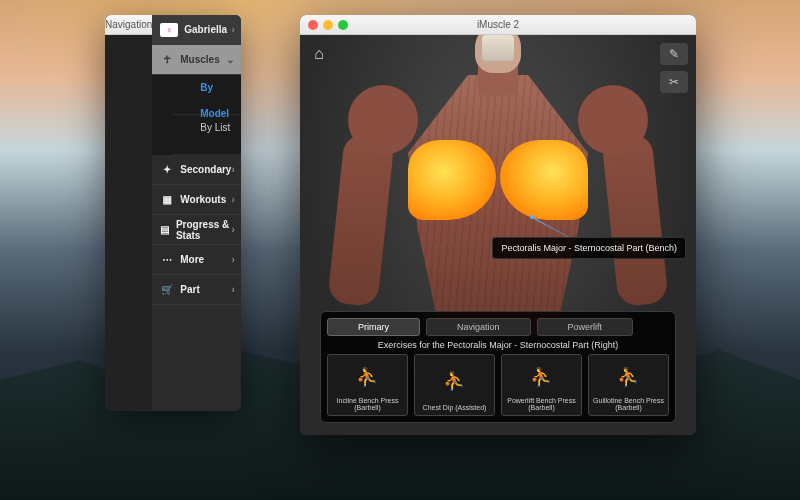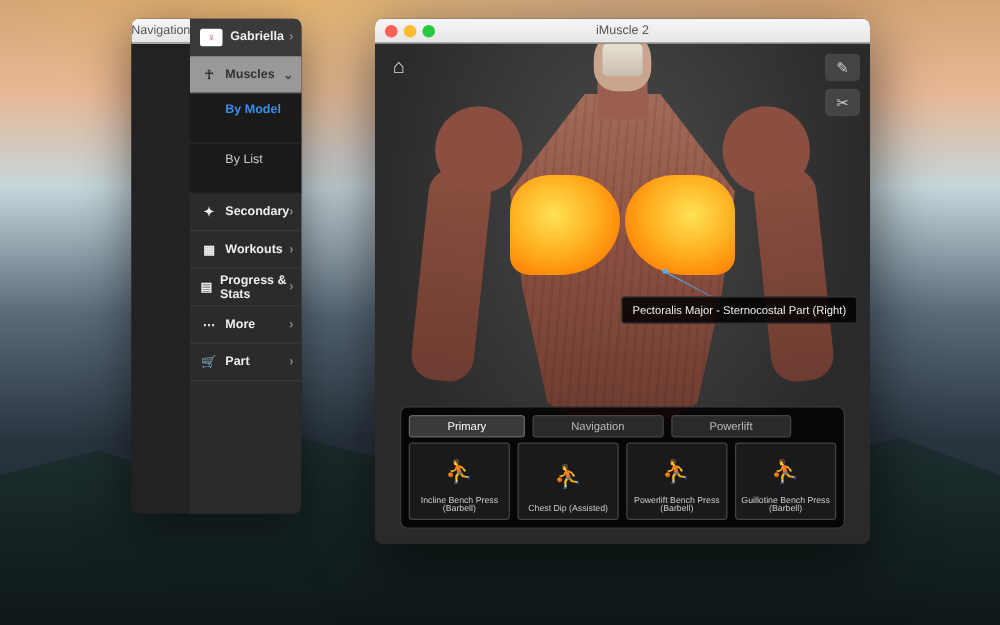--- a/index.html
+++ b/index.html
@@ -43,21 +43,21 @@
   width: 18px; height: 14px; background: #fff; border-radius: 2px; margin-right: 6px;
   display:flex; align-items:center; justify-content:center; color:#c44; font-size:9px;
 }
 .nav-item.section-header { background: #999; color: #333; }
 .nav-item .ico { width: 14px; margin-right: 6px; text-align: center; font-size: 10px; }
 .nav-item .chev { margin-left: auto; color: #888; font-size: 10px; }
 .nav-item.section-header .chev { color: #444; }
 .sub-items { background: #1a1a1a; }
 .sub-item {
   height: 40px; line-height: 26px; padding-left: 28px; font-size: 10px;
-  color: #ccc; border-bottom: 1px solid #2a2a2a; cursor: pointer;
+  color: #ccc; border-bottom: 1px solid #2a2a2a; cursor: pointer; margin-left: 20px;
 }
 .sub-item.active { color: #3a8ee6; font-weight: 600; }
 
 
 .main-window {
   position: absolute; left: 300px; top: 15px; width: 396px; height: 420px;
   border-radius: 6px; overflow: hidden; box-shadow: 0 16px 50px rgba(0,0,0,0.6);
   background: #2e2e2e; z-index: 6;
 }
 .main-title {
@@ -263,28 +263,29 @@
       </div>
       <div class="neck"></div>
       <div class="head">
         <div class="skull"></div>
       </div>
       <div class="pec-highlight"></div>
     </div>
 
     <div class="callout-dot"></div>
     <div class="callout-line"></div>
-    <div class="callout-box">Pectoralis Major - Sternocostal Part (Right)</div>
+    <div class="callout-box">Pectoralis Major - Sternocostal Part (Bench)</div>
 
     <div class="exercise-panel">
       <div class="ex-tabs">
         <div class="ex-tab active">Primary</div>
         <div class="ex-tab">Navigation</div>
         <div class="ex-tab">Powerlift</div>
       </div>
+      <div class="ex-header">Exercises for the Pectoralis Major - Sternocostal Part (Right)</div>
       <div class="ex-row">
         <div class="ex-card">
           <div class="ex-thumb">⛹</div>
           <div class="ex-label">Incline Bench Press (Barbell)</div>
         </div>
         <div class="ex-card">
           <div class="ex-thumb">⛹</div>
           <div class="ex-label">Chest Dip (Assisted)</div>
         </div>
         <div class="ex-card">

